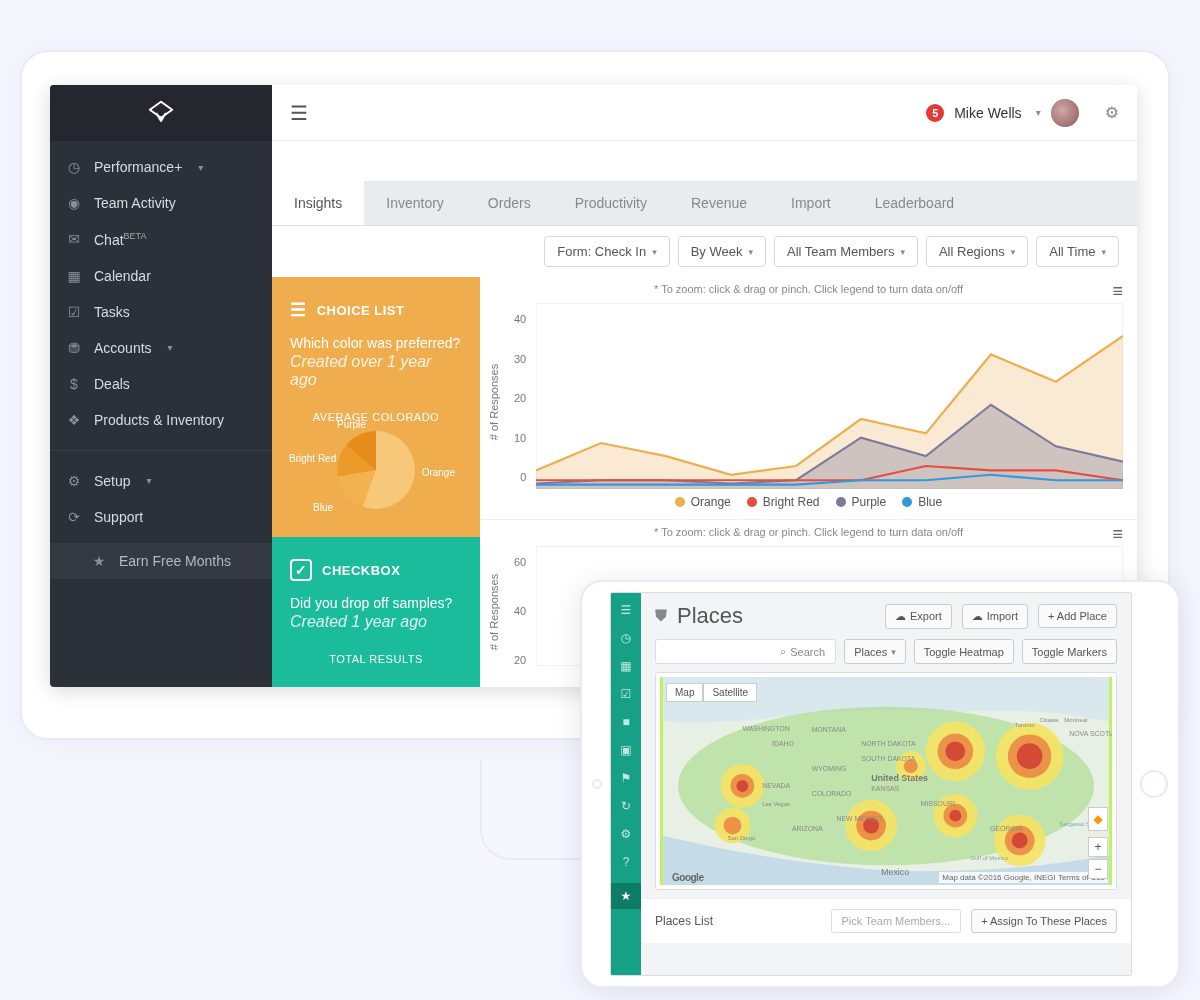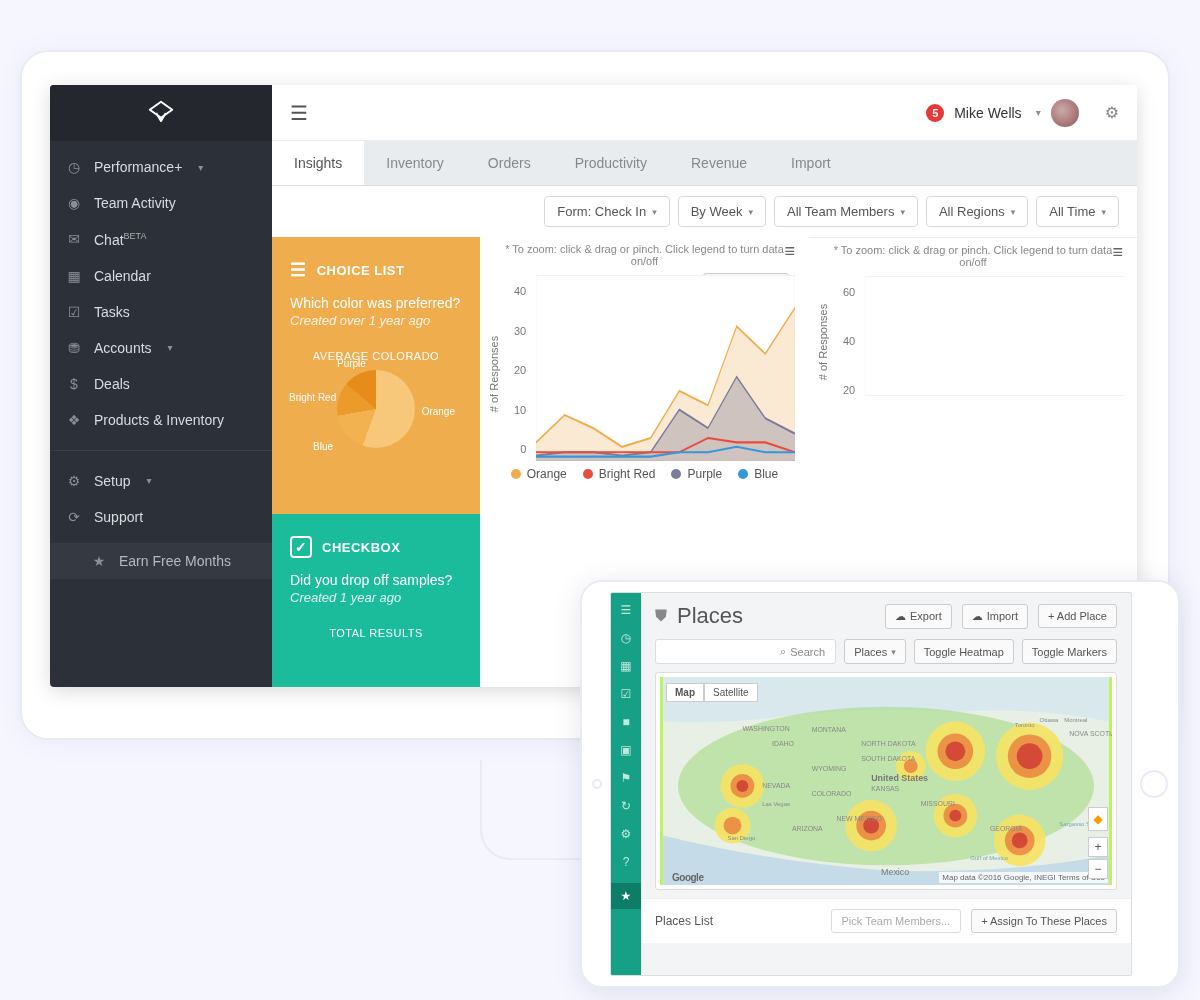--- a/index.html
+++ b/index.html
@@ -27,42 +27,42 @@
 
 .main { flex: 1; display: flex; flex-direction: column; background: #fff; }
 .topbar { height: 56px; display: flex; align-items: center; padding: 0 18px; border-bottom: 1px solid #eee; }
 .hamburger { font-size: 20px; color: #555; cursor: pointer; }
 .topbar-spacer { flex: 1; }
 .user-area { display: flex; align-items: center; gap: 10px; font-size: 14px; color: #333; }
 .notif-badge { background: #e53935; color: #fff; border-radius: 50%; width: 18px; height: 18px; display: inline-flex; align-items: center; justify-content: center; font-size: 11px; font-weight: bold; }
 .avatar { width: 28px; height: 28px; border-radius: 50%; background: radial-gradient(circle at 40% 40%, #caa, #a77 60%, #755); }
 .gear { color: #888; font-size: 16px; margin-left: 16px; cursor: pointer; }
 
-.tabs { display: flex; background: #e9ecef; padding: 0; border-bottom: 1px solid #ddd; }
+.tabs { display: flex; background: #e9ecef; padding: 0; border-bottom: 1px solid #ddd; margin-top: 40px; }
 .tab { padding: 14px 22px; font-size: 14px; color: #888; cursor: pointer; }
 .tab.active { background: #fff; color: #555; font-weight: 500; }
 
 .filters { display: flex; gap: 8px; padding: 10px 18px; justify-content: flex-end; }
 .filter-btn { border: 1px solid #d5d8dd; background: #fff; padding: 7px 12px; font-size: 13px; color: #555; border-radius: 4px; cursor: pointer; display: flex; align-items: center; gap: 6px; }
 .filter-caret { font-size: 9px; color: #888; }
 
 .content-row { display: flex; gap: 0; flex: 1; overflow: hidden; }
 .cards-col { width: 208px; display: flex; flex-direction: column; }
 .card { padding: 22px 18px; color: #fff; }
 .card.orange { background: #f0ad4e; height: 277px; }
 .card.teal { background: #1abc9c; flex: 1; }
 .card-header { display: flex; align-items: center; gap: 10px; font-size: 13px; font-weight: 600; letter-spacing: 0.5px; }
 .card-icon { font-size: 18px; }
 .card-q { margin-top: 14px; font-size: 14px; }
-.card-sub { font-style: italic; font-size: 13px; opacity: 0.85; margin-top: 2px; }
+.card-sub { font-style: italic; font-size: 16px; opacity: 0.85; margin-top: 2px; }
 .card-label { margin-top: 22px; font-size: 11px; text-align: center; letter-spacing: 0.5px; }
 .pie { margin: 8px auto 0; width: 78px; height: 78px; border-radius: 50%; background: conic-gradient(#f7c77a 0 200deg, #f2b24f 200deg 260deg, #ec9a2a 260deg 310deg, #e58c1a 310deg 360deg); position: relative; }
 .pie-label { position: absolute; font-size: 10px; color: #fff; }
 
-.charts-col { flex: 1; display: flex; flex-direction: row; }
+.charts-col { flex: 1; display: flex; flex-direction: column; align-items: center; }
 .chart-panel { position: relative; padding: 6px 14px 10px; }
 .chart-hint { text-align: center; font-size: 11px; color: #888; }
 .chart-menu { position: absolute; right: 14px; top: 4px; font-size: 18px; color: #666; cursor: pointer; }
 .reset-zoom { position: absolute; right: 20px; top: 36px; border: 1px solid #ccc; background: #f7f7f7; padding: 6px 10px; font-size: 12px; border-radius: 3px; cursor: pointer; }
 .chart-area { margin-top: 8px; height: 186px; position: relative; }
 .chart-svg { width: 100%; height: 100%; }
 .chart-legend { display: flex; gap: 16px; justify-content: center; font-size: 12px; color: #555; margin-top: 6px; }
 .leg-item { display: flex; align-items: center; gap: 6px; }
 .leg-dot { width: 10px; height: 10px; border-radius: 50%; }
 .y-axis-label { position: absolute; left: 0; top: 50%; transform: rotate(-90deg) translateX(-50%); font-size: 11px; color: #777; transform-origin: left; }
@@ -83,21 +83,21 @@
 .t-header { display: flex; align-items: center; padding: 10px 14px; gap: 10px; }
 .t-title { font-size: 22px; color: #555; flex: 1; }
 .t-title-icon { color: #888; }
 .t-btn { border: 1px solid #ccc; background: #fafafa; padding: 5px 9px; font-size: 11px; color: #555; border-radius: 3px; cursor: pointer; display: flex; align-items: center; gap: 4px; }
 .t-row2 { display: flex; gap: 8px; padding: 0 14px 8px; }
 .t-search { flex: 1; border: 1px solid #ddd; background: #fff; border-radius: 3px; display: flex; align-items: center; justify-content: flex-end; padding: 5px 10px; font-size: 11px; color: #888; gap: 4px; }
 
 .map-wrap { margin: 0 14px; border: 1px solid #ddd; background: #fff; padding: 4px; height: 218px; position: relative; border-radius: 3px; }
 .map-toggle { position: absolute; top: 10px; left: 10px; display: flex; font-size: 10px; z-index: 2; }
 .map-tbtn { border: 1px solid #ccc; padding: 3px 8px; background: #fff; color: #555; }
-.map-tbtn.active { font-weight: bold; }
+.map-tbtn.active { font-weight: normal; }
 .map-controls { position: absolute; bottom: 10px; right: 8px; display: flex; flex-direction: column; gap: 2px; z-index: 2; }
 .map-ctrl { width: 20px; height: 20px; background: #fff; border: 1px solid #ccc; font-size: 12px; color: #555; display: flex; align-items: center; justify-content: center; }
 .map-peg { width: 20px; height: 24px; background: #fff; border: 1px solid #ccc; margin-bottom: 4px; color: #f90; font-size: 12px; display: flex; align-items: center; justify-content: center; }
 .map-img { width: 100%; height: 100%; position: relative; overflow: hidden; background: #bef264; }
 .heatmap-svg { width: 100%; height: 100%; }
 .map-attrib { position: absolute; bottom: 2px; right: 4px; font-size: 8px; color: #666; background: rgba(255,255,255,0.8); padding: 1px 3px; }
 .map-google { position: absolute; bottom: 2px; left: 12px; font-size: 10px; color: #666; font-weight: bold; letter-spacing: -0.5px; margin-top: 28px; }
 
 .t-footer { display: flex; align-items: center; padding: 10px 14px; gap: 10px; font-size: 12px; color: #555; background: #fff; border-top: 1px solid #eee; margin-top: 8px; }
 .t-pick { border: 1px solid #ddd; padding: 5px 10px; font-size: 11px; color: #aaa; border-radius: 3px; }
@@ -184,20 +184,21 @@
       </div>
     </div>
 
     <div class="tabs">
       <div class="tab active">Insights</div>
       <div class="tab">Inventory</div>
       <div class="tab">Orders</div>
       <div class="tab">Productivity</div>
       <div class="tab">Revenue</div>
       <div class="tab">Import</div>
+      <div class="tab">Leaderboard</div>
     </div>
 
     <div class="filters">
       <div class="filter-btn">
           <span>Form: Check In</span>
           <span class="filter-caret">▾</span>
         </div>
       <div class="filter-btn">
           <span>By Week</span>
           <span class="filter-caret">▾</span>

